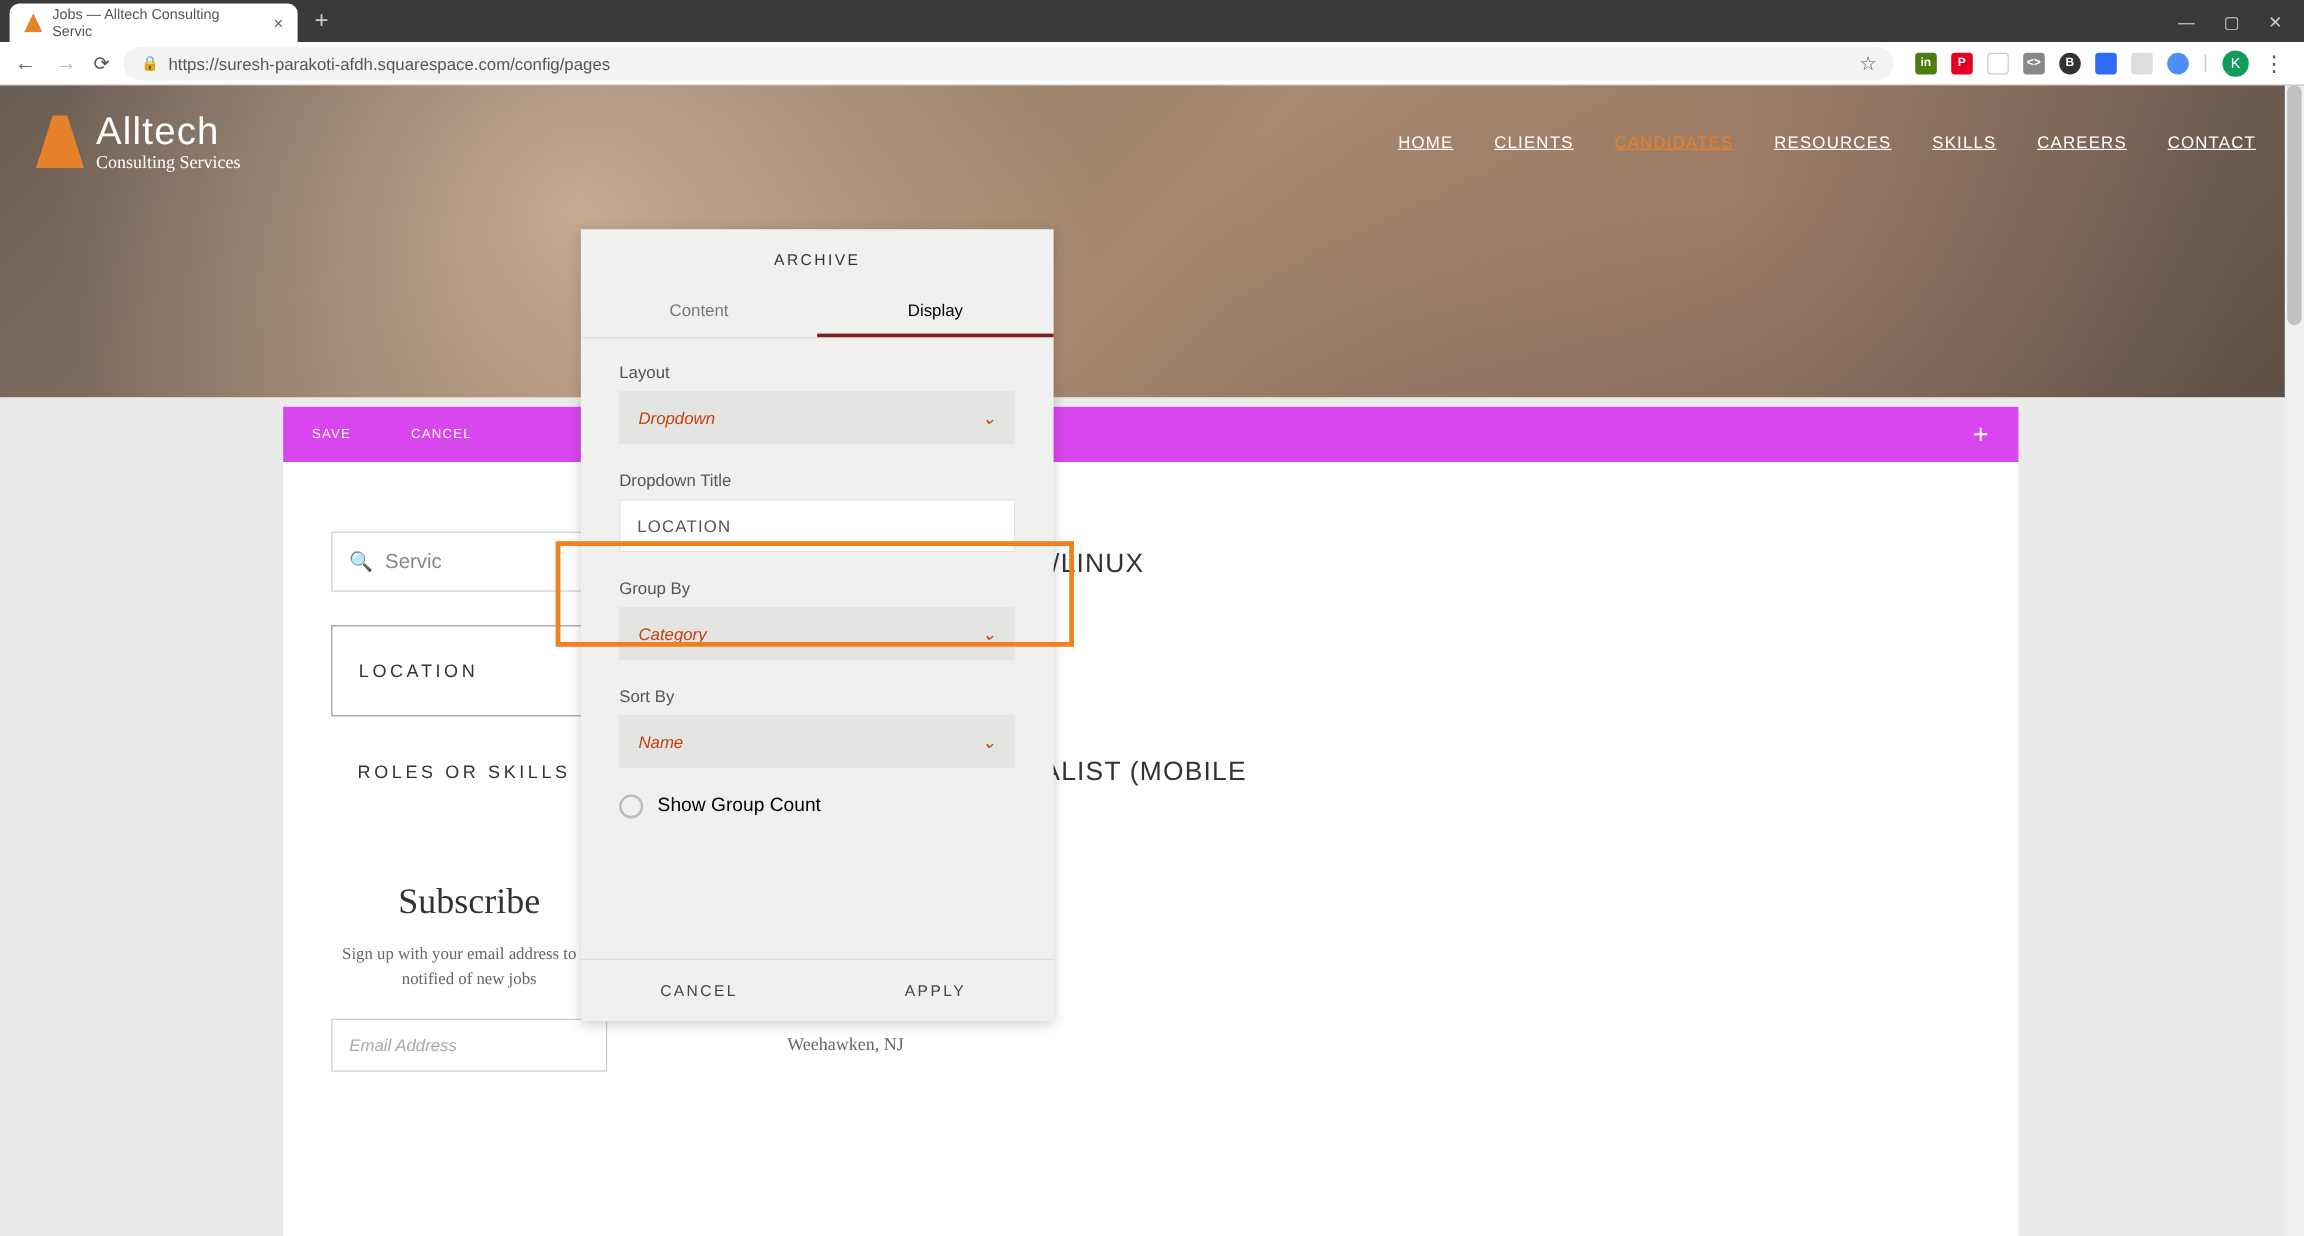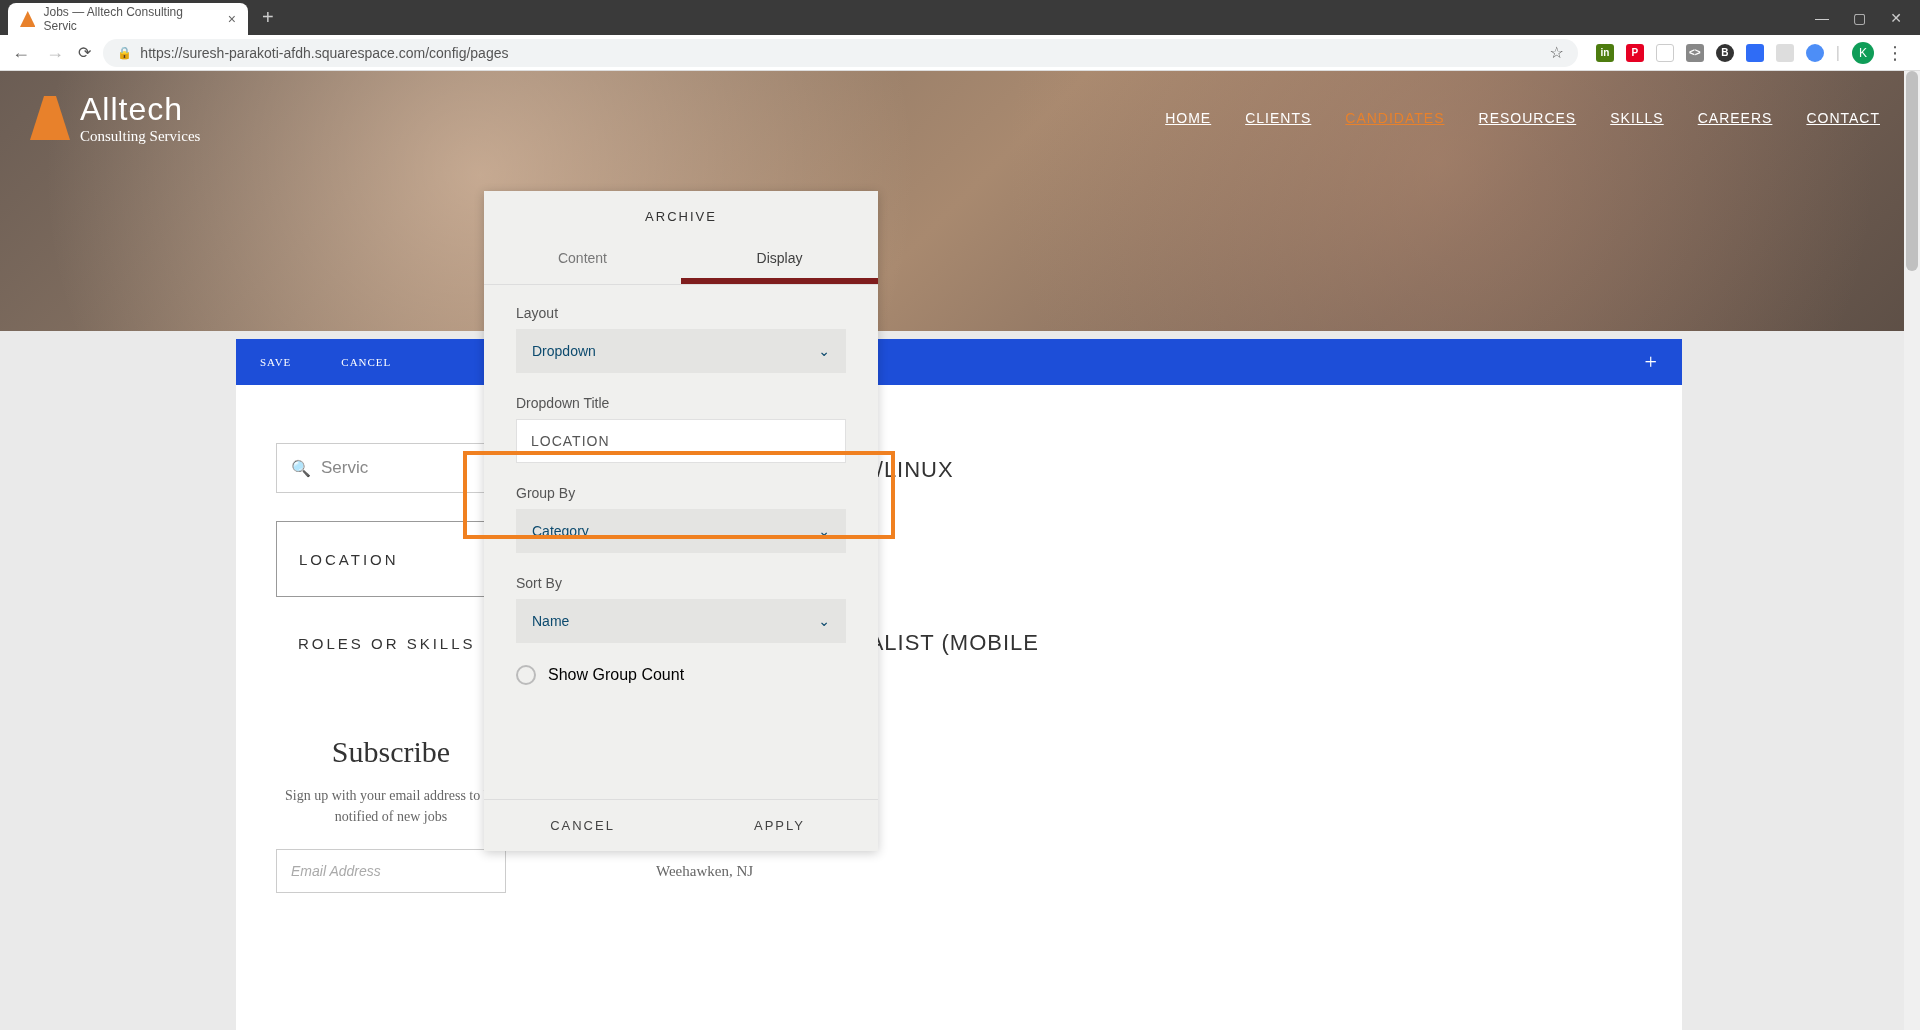--- a/index.html
+++ b/index.html
@@ -37,21 +37,21 @@
   .logo { display: flex; align-items: center; gap: 10px; }
   .logo-mark { width: 40px; height: 44px; background: #e8812b; clip-path: polygon(35% 0, 65% 0, 100% 100%, 0 100%); }
   .logo-text { color: #fff; }
   .logo-text .l1 { font-size: 32px; font-weight: 300; letter-spacing: 1px; }
   .logo-text .l2 { font-size: 15px; font-family: Georgia, serif; }
   .site-nav { display: flex; gap: 34px; }
   .site-nav .ni { color: #fff; font-size: 14px; letter-spacing: 1px; text-decoration: underline; }
   .site-nav .ni.active { color: #e8812b; }
 
   
-  .action-bar { position: absolute; top: 268px; left: 236px; right: 238px; height: 46px; background: #1d4ed8; display: flex; align-items: center; padding: 0 24px; font-size: 11px; letter-spacing: 1px; color: #fff; font-family: Liberation Serif, serif; }
+  .action-bar { position: absolute; top: 268px; left: 236px; right: 238px; height: 46px; background: #d946ef; display: flex; align-items: center; padding: 0 24px; font-size: 11px; letter-spacing: 1px; color: #fff; }
   .action-bar .gap { width: 50px; }
   .plus-btn { margin-left: auto; font-size: 22px; color:#fff; }
 
   
   .page-white { position: absolute; top: 314px; left: 236px; right: 238px; bottom: 0; background: #fff; }
 
   .left-col { position: absolute; left: 40px; top: 58px; width: 270px; }
   .search-box { border: 1px solid #ccc; height: 50px; display: flex; align-items: center; padding: 0 14px; gap: 10px; color: #888; font-size: 17px; margin-bottom: 28px; }
   .search-icon { font-size: 16px; color: #555; }
   .dropdown-btn { border: 1px solid #bbb; height: 76px; display: flex; align-items: center; justify-content: space-between; padding: 0 22px; font-size: 15px; letter-spacing: 3px; color: #333; margin-bottom: 18px; }
@@ -66,25 +66,25 @@
   .job-list { position: absolute; left: 420px; top: 72px; right: 30px; }
   .job-title { font-size: 22px; letter-spacing: 1px; color: #333; margin-bottom: 10px; }
   .job-loc { font-family: Georgia, serif; font-size: 15px; color: #666; margin-bottom: 50px; }
   .job-block2 { margin-top: 120px; }
 
   
   .modal { position: absolute; left: 484px; top: 120px; width: 394px; height: 660px; background: #f0f0ee; box-shadow: 0 2px 10px rgba(0,0,0,.2); display: flex; flex-direction: column; }
   .modal-title { text-align: center; font-size: 13px; letter-spacing: 2px; padding: 18px 0 14px; color: #333; }
   .modal-tabs { display: flex; border-bottom: 1px solid #ddd; }
   .modal-tab { flex: 1; text-align: center; padding: 12px 0; font-size: 14px; color: #777; }
-  .modal-tab.active { color: #404040; border-bottom: 6px solid #7f1d1d; }
+  .modal-tab.active { color: #000000; border-bottom: 3px solid #7f1d1d; }
   .modal-body { padding: 20px 32px; flex: 1; overflow-y: auto; }
   .field-group { margin-bottom: 22px; }
   .field-label { font-size: 14px; color: #555; margin-bottom: 8px; }
-  .field-select { background: #e4e4e2; height: 44px; display: flex; align-items: center; justify-content: space-between; padding: 0 16px; font-size: 14px; color: #0c4a6e; }
+  .field-select { background: #e4e4e2; height: 44px; display: flex; align-items: center; justify-content: space-between; padding: 0 16px; font-size: 14px; color: #c2410c; font-style: italic; }
   .field-input { background: #fff; border: 1px solid #e0e0e0; height: 44px; display: flex; align-items: center; padding: 0 14px; font-size: 14px; color: #555; letter-spacing: 1px; }
   .toggle-row { display: flex; align-items: center; gap: 12px; margin-top: 10px; }
   .toggle-circle { width: 20px; height: 20px; border: 2px solid #bbb; border-radius: 50%; }
   .modal-footer { display: flex; border-top: 1px solid #ddd; }
   .mf-btn { flex: 1; text-align: center; padding: 18px 0; font-size: 13px; letter-spacing: 2px; color: #444; }
 
   
   .highlight { position: absolute; border: 4px solid #f08020; pointer-events: none; }
 
   .vscroll { position:absolute; right:0; top:0; width:16px; bottom:0; background:#f0f0f0; }

